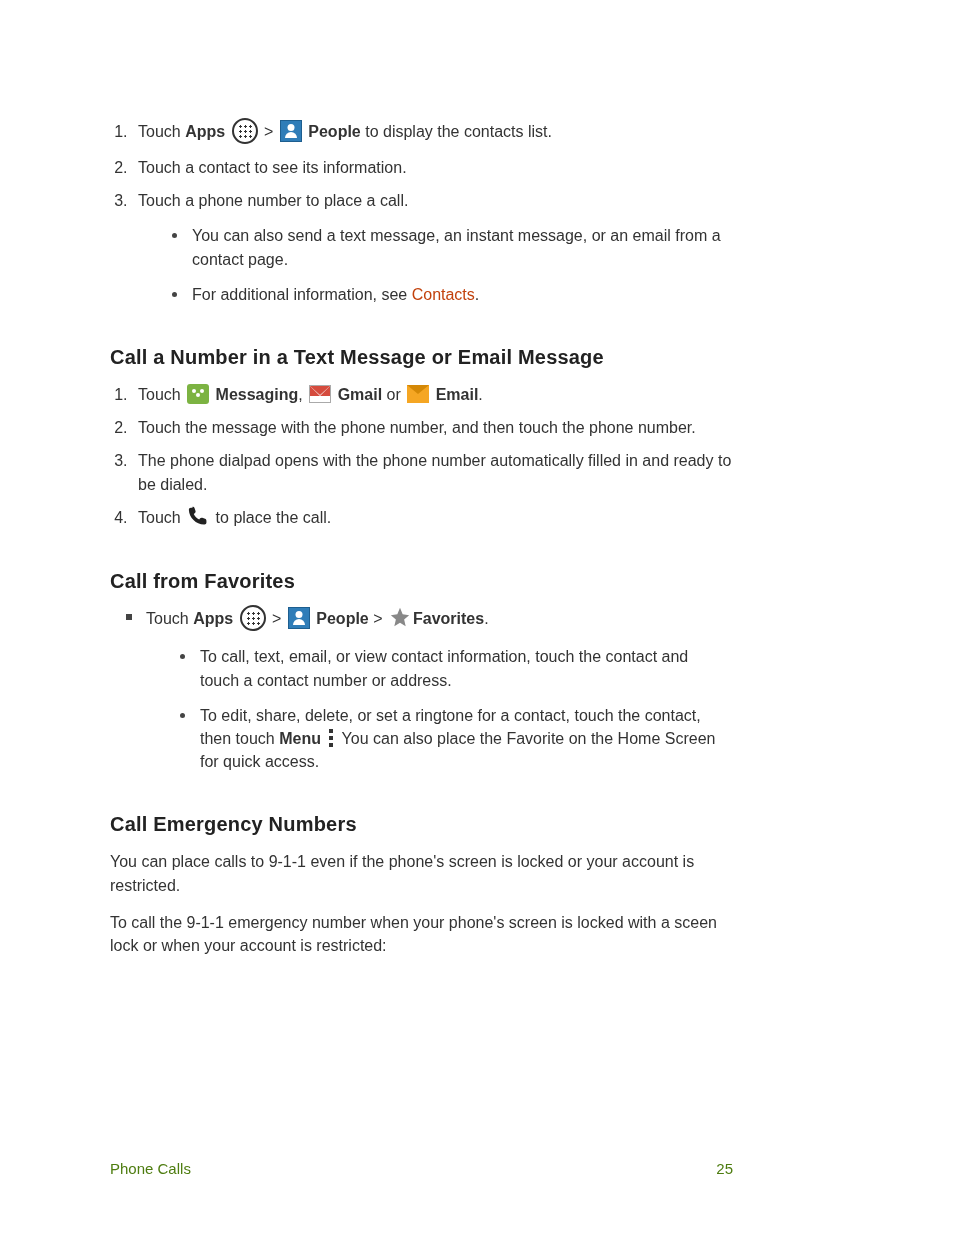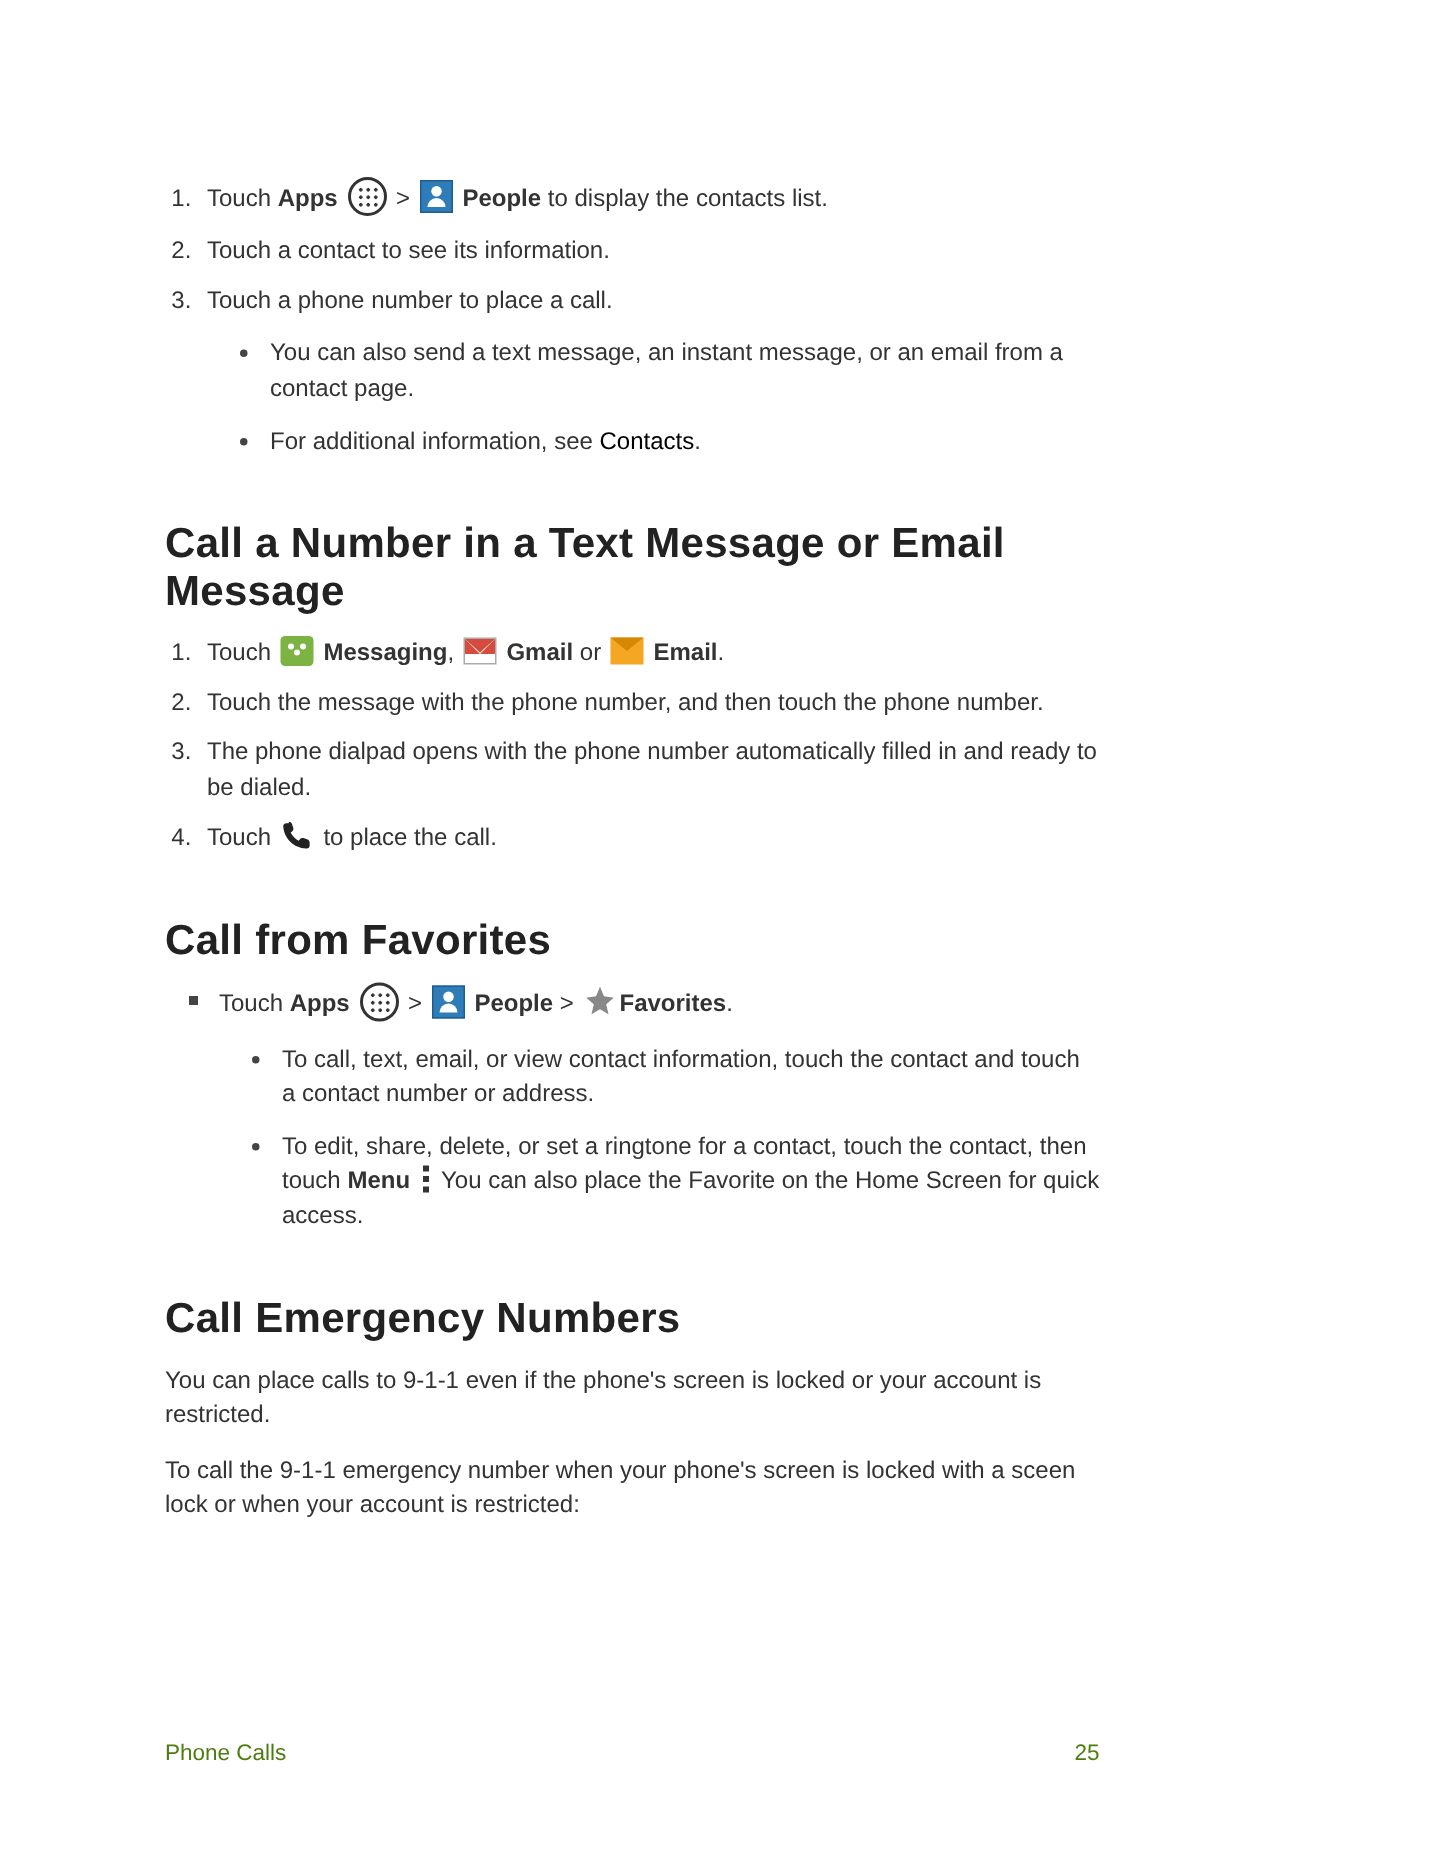--- a/index.html
+++ b/index.html
@@ -13,41 +13,41 @@
   .page {
     padding: 110px 100px 32px 110px;
     box-sizing: border-box;
     width: 833px;
     min-height: 1235px;
     position: relative;
   }
   h2 {
     font-family: Arial, Helvetica, sans-serif;
     font-weight: 900;
-    font-size: 28px;
+    font-size: 20px;
     margin: 40px 0 14px 0;
     color: #222;
     letter-spacing: 0.2px;
   }
   p { font-size: 16px; line-height: 1.45; margin: 10px 0 14px 0; }
   ol {
     list-style: decimal;
     padding-left: 22px;
     margin: 8px 0 8px 0;
   }
   ol > li { font-size: 16px; line-height: 1.45; margin: 10px 0; padding-left: 6px; }
   ul.bullets {
     list-style: none;
     padding-left: 28px;
     margin: 8px 0;
   }
   ul.bullets > li {
     font-size: 16px;
     line-height: 1.45;
-    margin: 12px 0;
+    margin: 12px 12px;
     position: relative;
     padding-left: 14px;
   }
   ul.bullets > li::before {
     content: '';
     position: absolute;
     left: -6px;
     top: 9px;
     width: 5px; height: 5px;
     background: #444;
@@ -67,21 +67,21 @@
   }
   ul.square > li::before {
     content: '';
     position: absolute;
     left: -6px;
     top: 7px;
     width: 6px; height: 6px;
     background: #444;
   }
   b { font-weight: 700; }
-  .link { color: #000000; }
+  .link { color: #c2410c; }
   .footer {
     position: absolute;
     bottom: 58px;
     left: 110px;
     right: 100px;
     font-size: 15px;
     color: #4d7c0f;
   }
   .footer .pno { float: right; }
 

